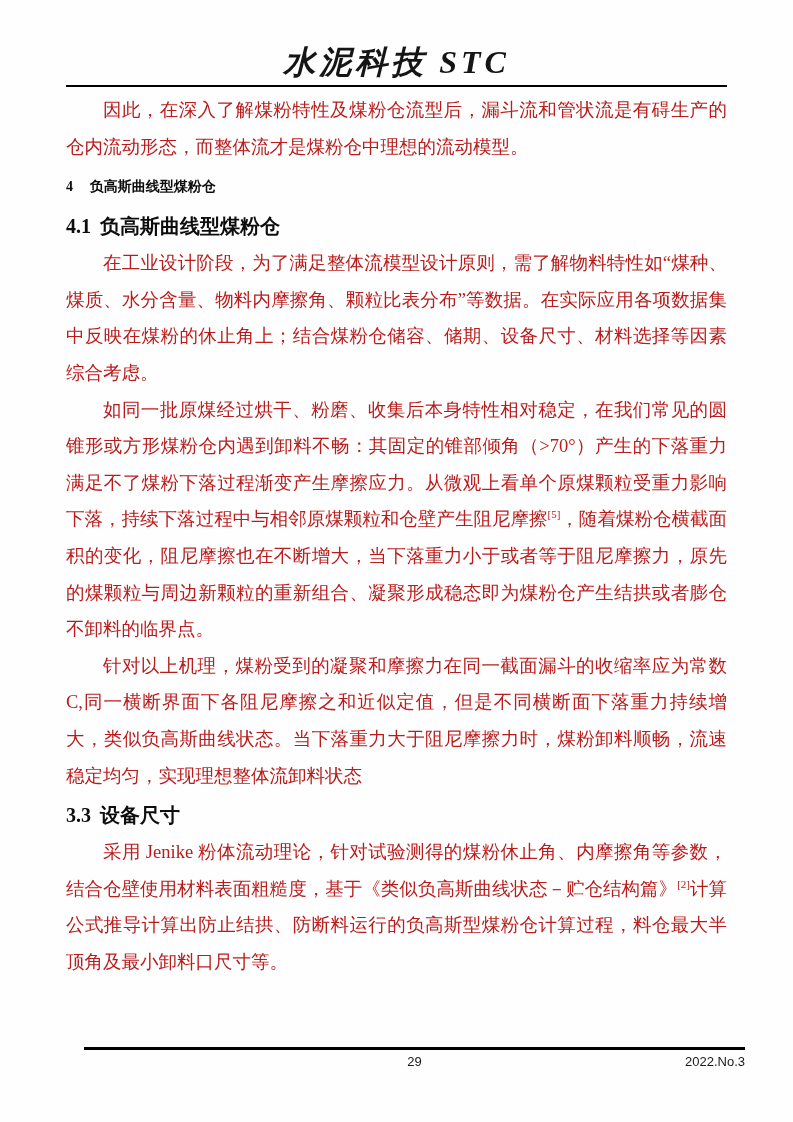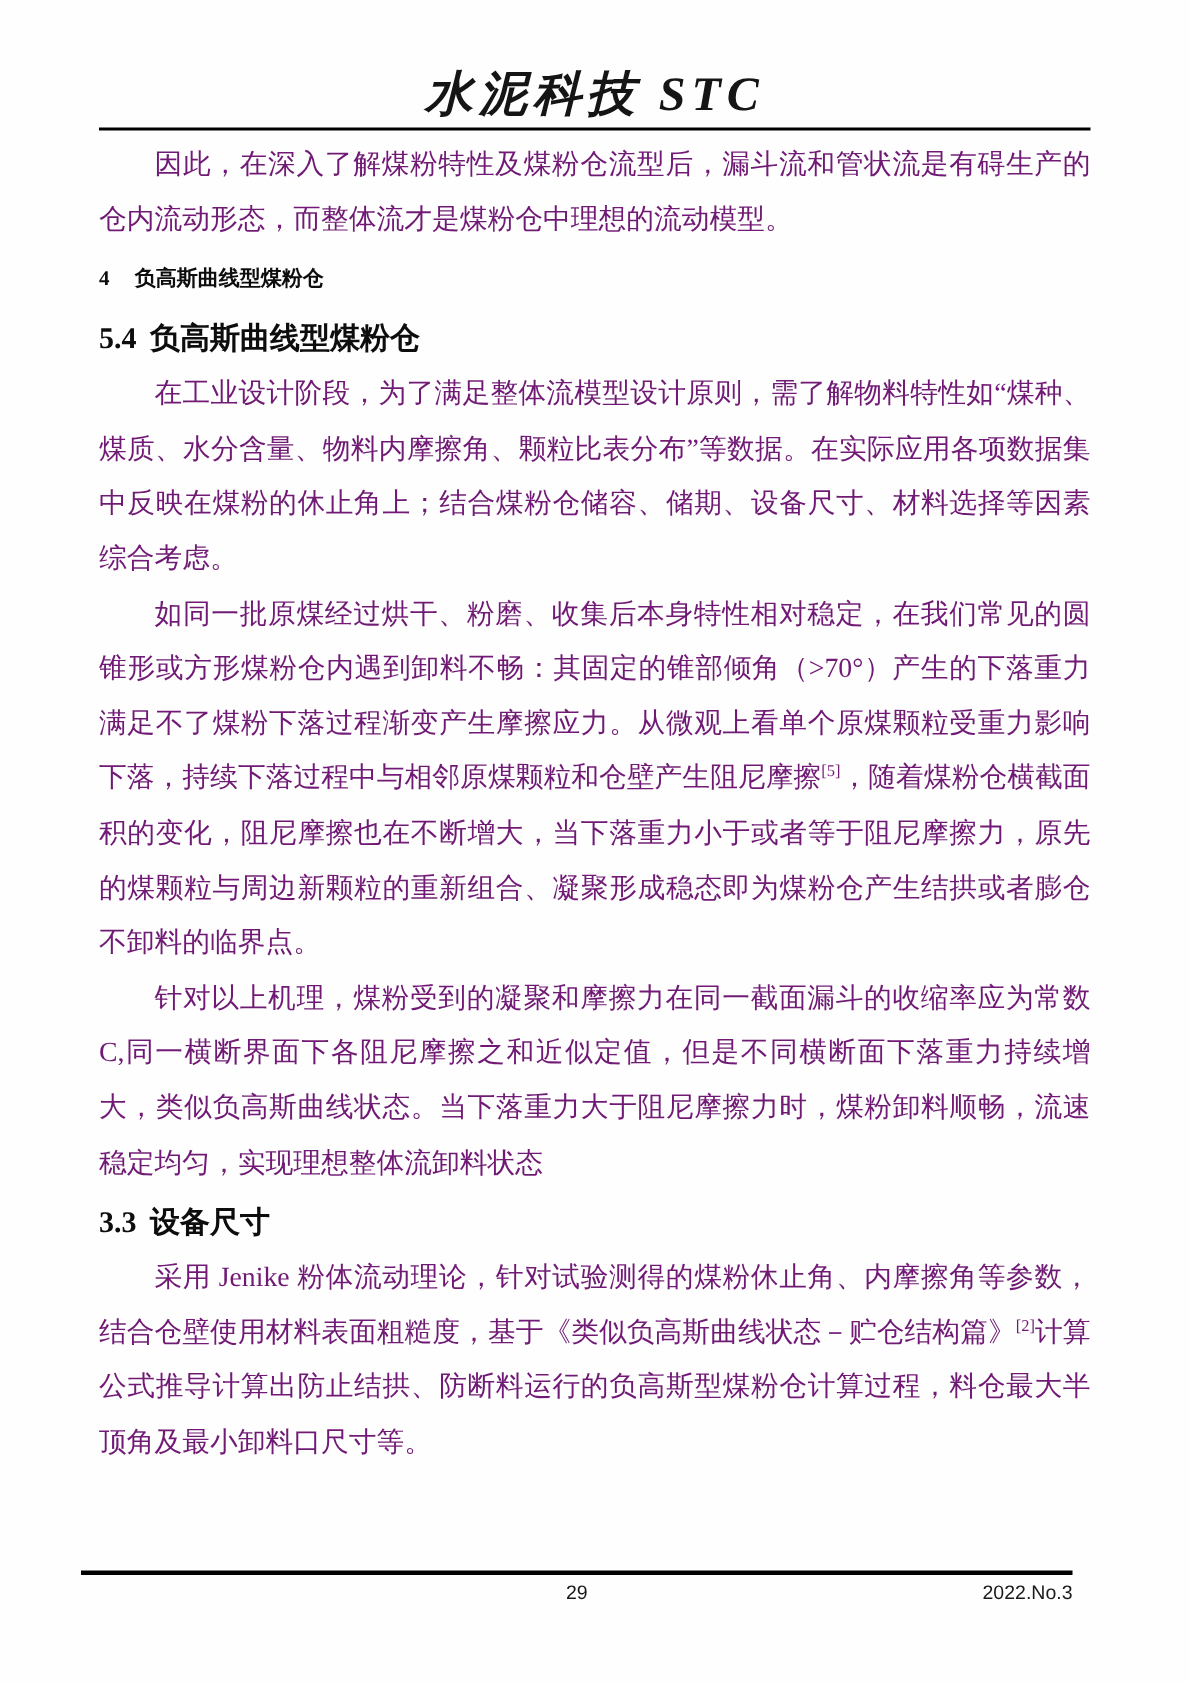--- a/index.html
+++ b/index.html
@@ -38,40 +38,40 @@
   }
   .body-text {
     margin-top: 5px;
     font-size: 18.5px;
     line-height: 36.6px;
   }
   p.para {
     margin: 0;
     text-indent: 2em;
     text-align: justify;
-    color: #701a75;
+    color: #b91c1c;
   }
   sup.ref {
     font-size: 11px;
     line-height: 0;
     vertical-align: 7px;
   }
   h2.sec-heading, h3.sub-heading {
     margin: 3px 0 0 0;
     font-size: 14px;
     line-height: 37px;
     font-weight: bold;
     color: #0d0d0d;
   }
   h3.sub-heading { font-size: 20px; }
   h2.sec-heading .h-num { margin-right: 1.2em; }
   h3.sub-heading .h-num { margin-right: 0.45em; }
   .footer {
     position: absolute;
-    left: 54px;
+    left: 84px;
     width: 661px;
     top: 1047px;
   }
   .footer-rule {
     border-top: 3px solid #000000;
     height: 0;
   }
   .footer-row {
     position: relative;
     margin-top: 4px;
@@ -101,21 +101,21 @@
 
     <div class="body-text">
 
       <p class="para">因此，在深入了解煤粉特性及煤粉仓流型后，漏斗流和管状流是有碍生产的仓内流动形态，而整体流才是煤粉仓中理想的流动模型。</p>
 
       <h2 class="sec-heading">
         <span class="h-num">4</span><span>负高斯曲线型煤粉仓</span>
       </h2>
 
       <h3 class="sub-heading">
-        <span class="h-num">5.4</span><span>负高斯曲线型煤粉仓</span>
+        <span class="h-num">4.1</span><span>负高斯曲线型煤粉仓</span>
       </h3>
 
       <p class="para">在工业设计阶段，为了满足整体流模型设计原则，需了解物料特性如“煤种、煤质、水分含量、物料内摩擦角、颗粒比表分布”等数据。在实际应用各项数据集中反映在煤粉的休止角上；结合煤粉仓储容、储期、设备尺寸、材料选择等因素综合考虑。</p>
 
       <p class="para"><span>如同一批原煤经过烘干、粉磨、收集后本身特性相对稳定，在我们常见的圆锥形或方形煤粉仓内遇到卸料不畅：其固定的锥部倾角（&gt;70°）产生的下落重力满足不了煤粉下落过程渐变产生摩擦应力。从微观上看单个原煤颗粒受重力影响下落，持续下落过程中与相邻原煤颗粒和仓壁产生阻尼摩擦</span><sup class="ref">[5]</sup><span>，随着煤粉仓横截面积的变化，阻尼摩擦也在不断增大，当下落重力小于或者等于阻尼摩擦力，原先的煤颗粒与周边新颗粒的重新组合、凝聚形成稳态即为煤粉仓产生结拱或者膨仓不卸料的临界点。</span></p>
 
       <p class="para">针对以上机理，煤粉受到的凝聚和摩擦力在同一截面漏斗的收缩率应为常数C,同一横断界面下各阻尼摩擦之和近似定值，但是不同横断面下落重力持续增大，类似负高斯曲线状态。当下落重力大于阻尼摩擦力时，煤粉卸料顺畅，流速稳定均匀，实现理想整体流卸料状态</p>
 
       <h3 class="sub-heading">
         <span class="h-num">3.3</span><span>设备尺寸</span>

